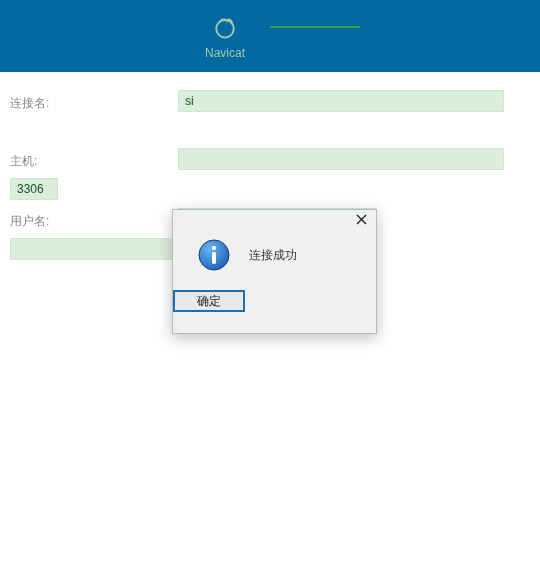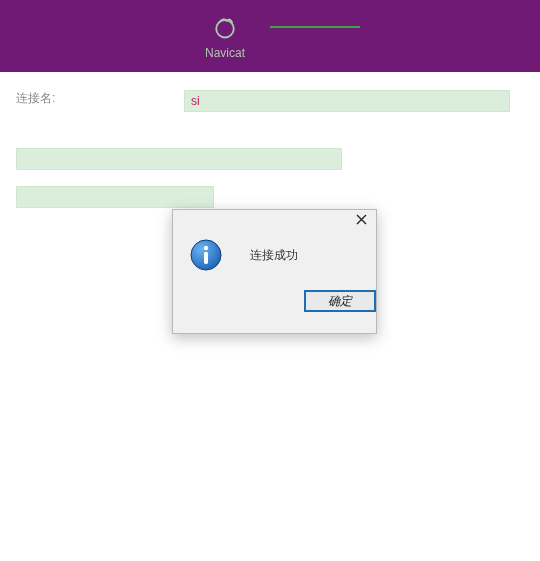--- a/index.html
+++ b/index.html
@@ -9,21 +9,21 @@
       background: #ffffff;
       font-family: "Microsoft YaHei", Arial, sans-serif;
       font-size: 12px;
       color: #666;
       position: relative;
       overflow: hidden;
     }
     .header {
       width: 100%;
       height: 72px;
-      background: #701a75;
+      background: #0369a1;
       display: flex;
       align-items: center;
       justify-content: center;
       gap: 0;
     }
     .step {
       display: flex;
       flex-direction: column;
       align-items: center;
       gap: 4px;
@@ -44,40 +44,39 @@
       width: 90px;
       height: 2px;
       background: #3fa244;
       margin-bottom: 18px;
     }
     .form {
       padding: 18px 20px 0 10px;
     }
     .row {
       display: flex;
-      align-items: flex-start;
+      align-items: flex-end;
       margin-bottom: 8px;
-      margin-left: 6px;
     }
     .row-gap { margin-bottom: 36px; }
     .lbl {
       width: 168px;
       color: #888;
       font-size: 12px;
     }
     .fld {
       flex: 1;
     }
     .input {
       width: 326px;
       height: 22px;
       border: 1px solid #cde8cf;
       background: #dbeedc;
       padding: 0 6px;
-      color: #be185d;
+      color: #14532d;
       font-size: 12px;
       outline: none;
     }
     .input-narrow { width: 48px; }
     .input-user { width: 198px; }
     .dialog {
       position: absolute;
       left: 172px;
       top: 209px;
       width: 205px;
@@ -96,30 +95,29 @@
       width: 30px;
       height: 22px;
       display: flex;
       align-items: center;
       justify-content: center;
       cursor: pointer;
     }
     .dlg-body {
       display: flex;
       align-items: center;
-      gap: 27px;
-      padding: 6px 12px 0 16px;
+      gap: 18px;
+      padding: 6px 12px 0 24px;
     }
     .dlg-icon { width: 34px; height: 34px; }
     .dlg-msg { color: #333; font-size: 12px; }
     .dlg-btns {
       display: flex;
-      justify-content: flex-end;
+      justify-content: flex-start;
       padding-top: 18px;
-      font-style: italic;
     }
     .btn {
       width: 72px;
       height: 22px;
       background: #e9e9e9;
       border: 2px solid #1a6fb5;
       color: #222;
       font-size: 12px;
       cursor: pointer;
       display: flex;
@@ -142,23 +140,29 @@
   </div>
   <div class="step-line"></div>
 </div>
 
 <div class="form">
   <div class="row row-gap">
     <span class="lbl">连接名:</span>
     <span class="fld"><input class="input" value="si" style=""></span>
   </div>
   <div class="row">
+    <span class="lbl">主机:</span>
     <span class="fld"><input class="input" value="" style=""></span>
   </div>
   <div class="row">
+    <span class="fld"><input class="input input-narrow" value="3306" style=""></span>
+  </div>
+  <div class="row">
+    <span class="lbl">用户名:</span>
+    <span class="fld"><input class="input input-user" value="root" style=""></span>
   </div>
   <div class="row">
     <span class="fld"><input type="password" class="input input-user" value="" style=""></span>
   </div>
 </div>
 
 <div class="dialog">
   <div class="dlg-titlebar">
     <div class="dlg-close">
       <span>

